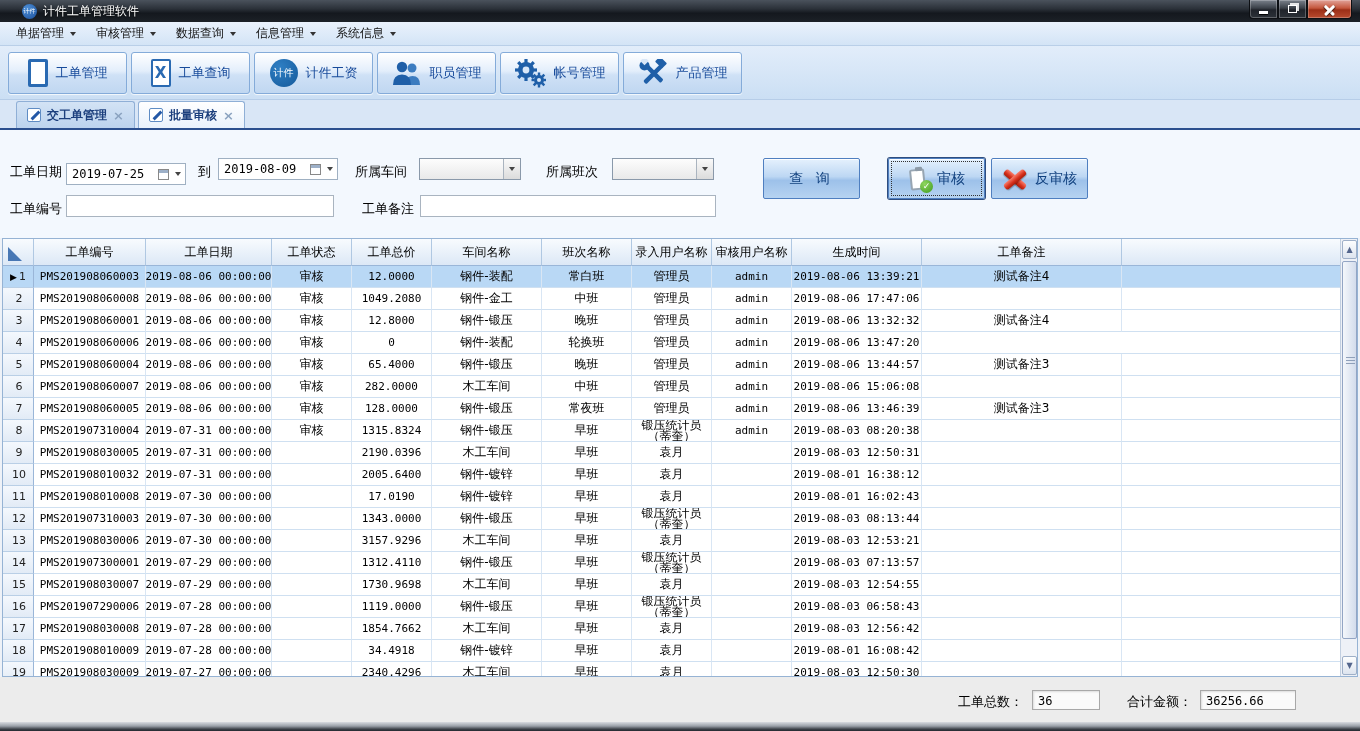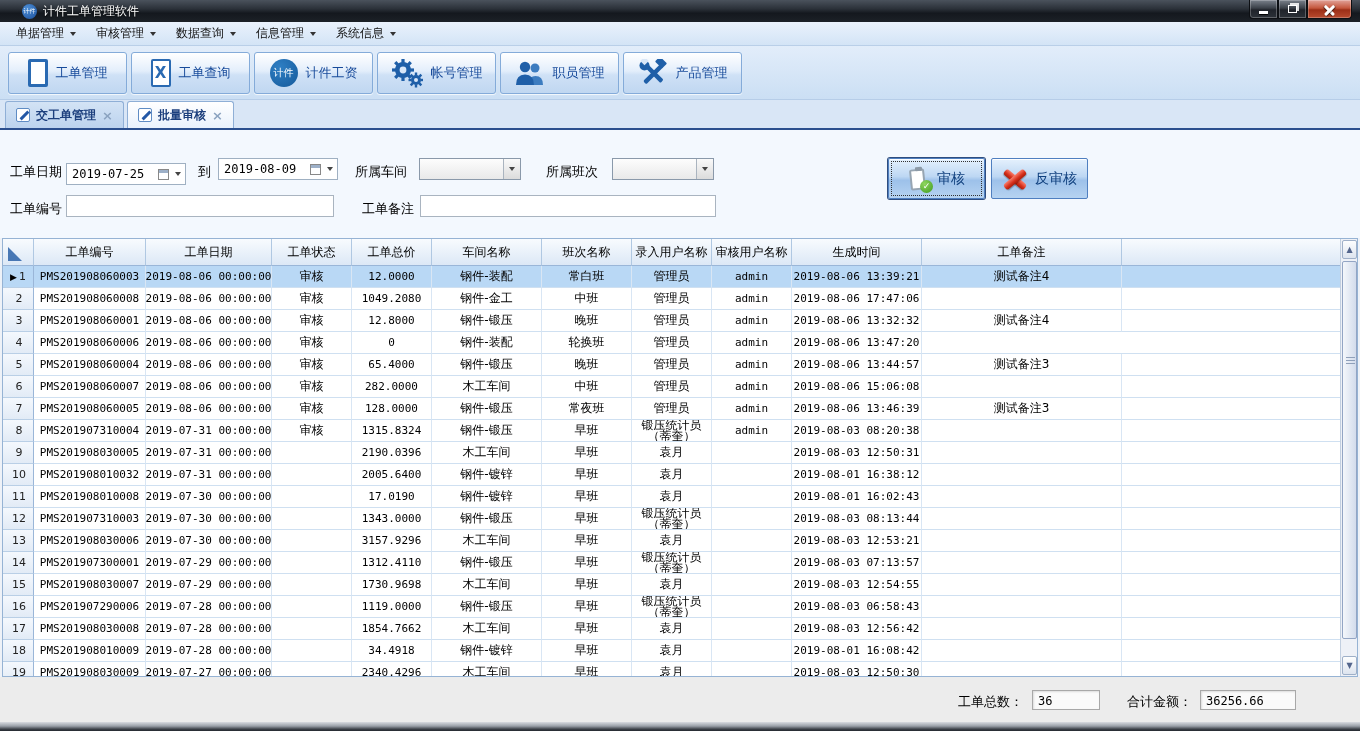--- a/index.html
+++ b/index.html
@@ -38,21 +38,21 @@
   .tool-btn { width:119px; height:42px; border:1px solid #84abd9; border-radius:3px;
     background:linear-gradient(#ffffff, #e3eefb 45%, #cfe1f6 55%, #c0d7f1);
     display:flex; align-items:center; justify-content:center; gap:8px; color:#174a9a; font-size:13px; box-shadow:0 1px 1px rgba(255,255,255,.8); }
   .doc-icon { width:20px; height:28px; background:#fff; border:3px solid #2a6ab2; border-radius:2px; }
   .xdoc-icon { width:20px; height:28px; background:#fff; border:2px solid #2a6ab2; border-radius:2px; color:#2a6ab2;
     font-weight:bold; font-size:15px; display:flex; align-items:center; justify-content:center; }
   .piece-icon { width:28px; height:28px; border-radius:50%; background:radial-gradient(circle at 35% 30%, #2f7fc4, #155a9b);
     color:#fff; font-size:10px; display:flex; align-items:center; justify-content:center; }
 
   
-  .tabstrip { position:absolute; left:0; top:100px; width:1360px; height:30px; background:#d9e6f6; border-bottom:2px solid #2b4f8e; display:flex; align-items:flex-end; padding-left:5px; }
+  .tabstrip { position:absolute; left:0; top:100px; width:1360px; height:30px; background:#d9e6f6; border-bottom:2px solid #2b4f8e; display:flex; align-items:flex-end; padding-left:16px; }
   .tab { height:27px; display:flex; align-items:center; gap:6px; padding:0 10px; border:1px solid #8fafd6; border-bottom:none;
     border-radius:3px 3px 0 0; background:linear-gradient(#d3e3f5, #bcd3ee); color:#1c3f7d; font-weight:bold; margin-right:3px; }
   .tab.active { background:linear-gradient(#ffffff, #e9f2fc); }
   .pencil-icon { position:relative; width:14px; height:14px; background:#fff; border:1px solid #5f8cc4; border-radius:2px; overflow:hidden; }
   .pencil-icon:before { content:""; position:absolute; left:2px; top:5px; width:11px; height:3px; background:#2458a6; transform:rotate(-45deg); }
   .tab-close { color:#8ba3c0; font-weight:bold; font-size:13px; }
 
   
   .filter-panel { position:absolute; left:0; top:130px; width:1360px; height:108px; background:#f3f8fe; }
   .flabel { position:absolute; font-size:13px; color:#000; }
@@ -164,20 +164,29 @@
     <span class="doc-icon"></span>
     <span>工单管理</span>
   </div>
   <div class="tool-btn">
     <span class="xdoc-icon">X</span>
     <span>工单查询</span>
   </div>
   <div class="tool-btn">
     <span class="piece-icon">计件</span>
     <span>计件工资</span>
+  </div>
+  <div class="tool-btn">
+    <svg width="30" height="26" viewBox="0 0 30 26">
+      <circle cx="20" cy="8" r="4.5" fill="#3c7cc0"></circle>
+        <path d="M13 25 q1-9 7.5-9 q7.5 0 7.5 9 z" fill="#3c7cc0"></path>
+      <circle cx="10" cy="7" r="5.2" fill="#1f5fa8"></circle>
+        <path d="M1 25 q0-10.5 9-10.5 q9 0 9 10.5 z" fill="#1f5fa8"></path>
+    </svg>
+    <span>职员管理</span>
   </div>
   <div class="tool-btn">
     <svg width="32" height="30" viewBox="0 0 32 30">
       <g fill="#1f5fa8" transform="translate(12,12)">
         <circle r="8"></circle>
         <g>
             <rect x="-1.6" y="-11" width="3.2" height="4"></rect>
             <rect x="-1.6" y="7" width="3.2" height="4"></rect>
         <rect x="-11" y="-1.6" width="4" height="3.2"></rect>
             <rect x="7" y="-1.6" width="4" height="3.2"></rect>
@@ -203,29 +212,20 @@
         <rect x="-7.5" y="-1.2" width="3" height="2.4"></rect>
               <rect x="4.5" y="-1.2" width="3" height="2.4"></rect>
             </g>
           </g>
       </g>
       <circle cx="25" cy="22" r="2" fill="#d9e7f8"></circle>
     </svg>
     <span>帐号管理</span>
   </div>
   <div class="tool-btn">
-    <svg width="30" height="26" viewBox="0 0 30 26">
-      <circle cx="20" cy="8" r="4.5" fill="#3c7cc0"></circle>
-        <path d="M13 25 q1-9 7.5-9 q7.5 0 7.5 9 z" fill="#3c7cc0"></path>
-      <circle cx="10" cy="7" r="5.2" fill="#1f5fa8"></circle>
-        <path d="M1 25 q0-10.5 9-10.5 q9 0 9 10.5 z" fill="#1f5fa8"></path>
-    </svg>
-    <span>职员管理</span>
-  </div>
-  <div class="tool-btn">
     <svg width="30" height="28" viewBox="0 0 30 28">
       <g fill="#1f5fa8">
         <rect x="13" y="3" width="4.5" height="24" rx="1.5" transform="rotate(45 15 15)"></rect>
         <rect x="12.5" y="1" width="4.5" height="25" rx="1.5" transform="rotate(-45 15 13)"></rect>
         <circle cx="6.5" cy="6.5" r="5"></circle>
         <rect x="18" y="0" width="10" height="7" rx="1" transform="rotate(45 23 3.5)"></rect>
       </g>
       <rect x="3.5" y="-1" width="6" height="6" fill="#d9e7f8" transform="rotate(45 6.5 2)"></rect>
     </svg>
     <span>产品管理</span>
@@ -271,20 +271,23 @@
     <span class="combo-btn">
         <span class="drop-arrow" style="margin:0"></span>
       </span>
   </div>
 
   <div class="flabel" style="left:10px; top:70px;">工单编号</div>
   <input class="tbox" style="left: 66px; top: 65px; width: 268px;" value="">
   <div class="flabel" style="left:362px; top:70px;">工单备注</div>
   <input class="tbox" style="left: 420px; top: 65px; width: 296px;" value="">
 
+  <div class="action-btn" style="left:763px; top:28px; letter-spacing:4px;">
+    <span>查  询</span>
+  </div>
   <div class="action-btn default" style="left:888px; top:28px;">
     <span class="clip-icon">
       <span class="clip-board"></span>
         <span class="clip-top"></span>
         <span class="clip-check">✓</span>
     </span>
     <span>审核</span>
   </div>
   <div class="action-btn" style="left:991px; top:28px;">
     <span class="redx-icon"></span>

